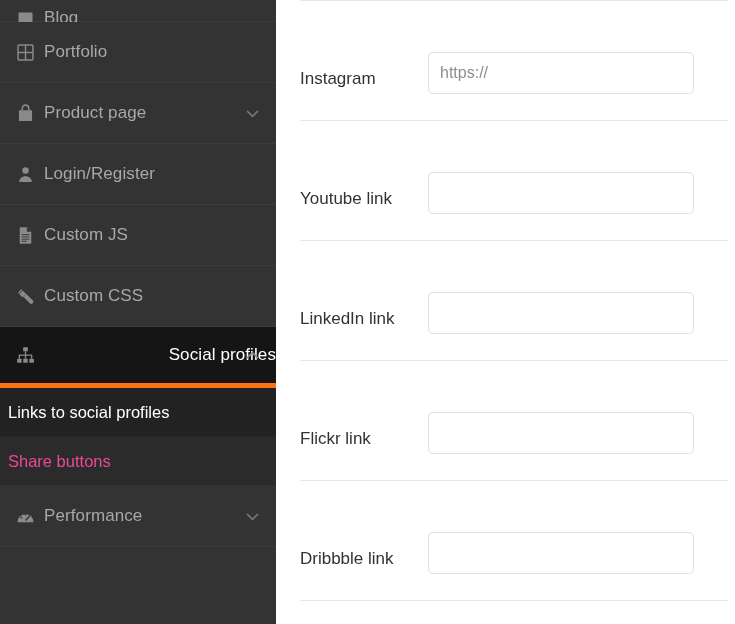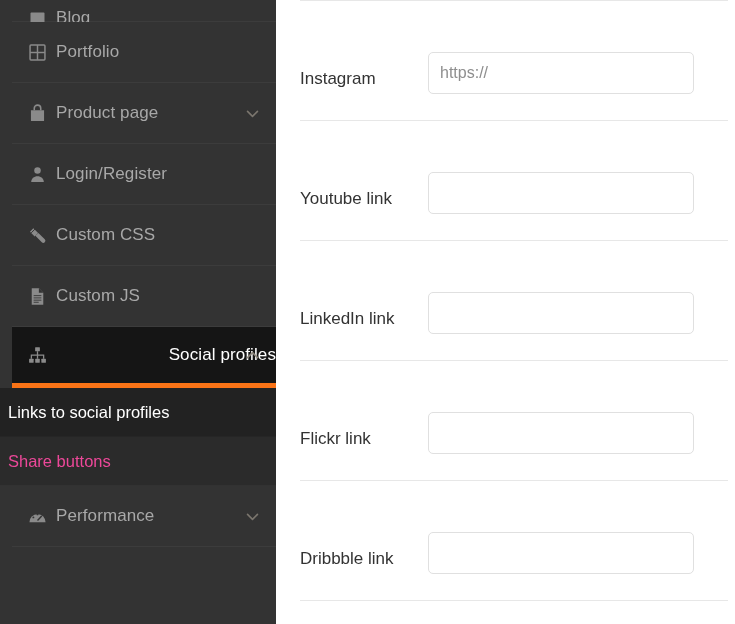--- a/index.html
+++ b/index.html
@@ -33,21 +33,20 @@
 
   .nav-row {
     position: relative;
     display: flex;
     align-items: center;
     height: 61px;
     background: #333333;
     border-bottom: 1px solid #3c3c3c;
     cursor: pointer;
     user-select: none;
-    margin-left: 12px;
   }
   .nav-row.active {
     background: #151515;
     border-bottom: 5px solid #f97316;
     justify-content: space-between;
   }
 
   .nav-icon {
     width: 44px;
     min-width: 44px;
@@ -200,42 +199,42 @@
           <svg width="21" height="21" viewBox="0 0 24 24" fill="none" stroke="#8a8a8a" stroke-width="1.7">
             <circle cx="12" cy="7.4" r="3.7" fill="#8a8a8a" stroke="none"></circle>
             <path d="M4.8 20.5c0-4 3.2-6.6 7.2-6.6s7.2 2.6 7.2 6.6z" fill="#8a8a8a" stroke="none"></path>
           </svg>
         </span>
         <span class="nav-label">Login/Register</span>
       </div>
       <div class="nav-row">
         <span class="nav-icon">
           <svg width="21" height="21" viewBox="0 0 24 24" fill="none" stroke="#8a8a8a" stroke-width="1.7">
-            <path d="M3.4 7.6 7.3 3.7l5.4 5.4-3.9 3.9z" fill="#8a8a8a" stroke="none"></path>
-            <path d="M9.6 12.4 13 9l7.3 7.3a2.4 2.4 0 0 1-3.4 3.4z" fill="#8a8a8a" stroke="none"></path>
-            <line x1="4.8" y1="9" x2="9.6" y2="4.2" stroke="#333" stroke-width="1.1"></line>
-          </svg>
-        </span>
-        <span class="nav-label">Custom CSS</span>
-      </div>
-      <div class="nav-row">
-        <span class="nav-icon">
-          <svg width="21" height="21" viewBox="0 0 24 24" fill="none" stroke="#8a8a8a" stroke-width="1.7">
             <path d="M5.4 2.6h8.2l5 5v13.8H5.4z" fill="#8a8a8a" stroke="none"></path>
             <path d="M13.6 2.6v5h5" fill="#333" stroke="none"></path>
             <g stroke="#333" stroke-width="1">
               <line x1="7.6" y1="11" x2="16.4" y2="11"></line>
               <line x1="7.6" y1="13.6" x2="16.4" y2="13.6"></line>
               <line x1="7.6" y1="16.2" x2="16.4" y2="16.2"></line>
               <line x1="7.6" y1="18.6" x2="13.4" y2="18.6"></line>
             </g>
           </svg>
         </span>
         <span class="nav-label">Custom JS</span>
       </div>
+      <div class="nav-row">
+        <span class="nav-icon">
+          <svg width="21" height="21" viewBox="0 0 24 24" fill="none" stroke="#8a8a8a" stroke-width="1.7">
+            <path d="M3.4 7.6 7.3 3.7l5.4 5.4-3.9 3.9z" fill="#8a8a8a" stroke="none"></path>
+            <path d="M9.6 12.4 13 9l7.3 7.3a2.4 2.4 0 0 1-3.4 3.4z" fill="#8a8a8a" stroke="none"></path>
+            <line x1="4.8" y1="9" x2="9.6" y2="4.2" stroke="#333" stroke-width="1.1"></line>
+          </svg>
+        </span>
+        <span class="nav-label">Custom CSS</span>
+      </div>
       <div class="nav-row active">
         <span class="nav-icon">
           <svg width="21" height="21" viewBox="0 0 24 24" fill="none" stroke="#8a8a8a" stroke-width="1.7">
             <rect x="9.3" y="2.6" width="5.4" height="4.6" rx=".6" fill="#8a8a8a" stroke="none"></rect>
             <rect x="2.4" y="15.6" width="5.2" height="4.6" rx=".6" fill="#8a8a8a" stroke="none"></rect>
             <rect x="9.4" y="15.6" width="5.2" height="4.6" rx=".6" fill="#8a8a8a" stroke="none"></rect>
             <rect x="16.4" y="15.6" width="5.2" height="4.6" rx=".6" fill="#8a8a8a" stroke="none"></rect>
             <path d="M12 7.2v4.4M5 15.6v-4h14v4M12 11.6v4" stroke="#8a8a8a" stroke-width="1.5" fill="none"></path>
           </svg>
         </span>

